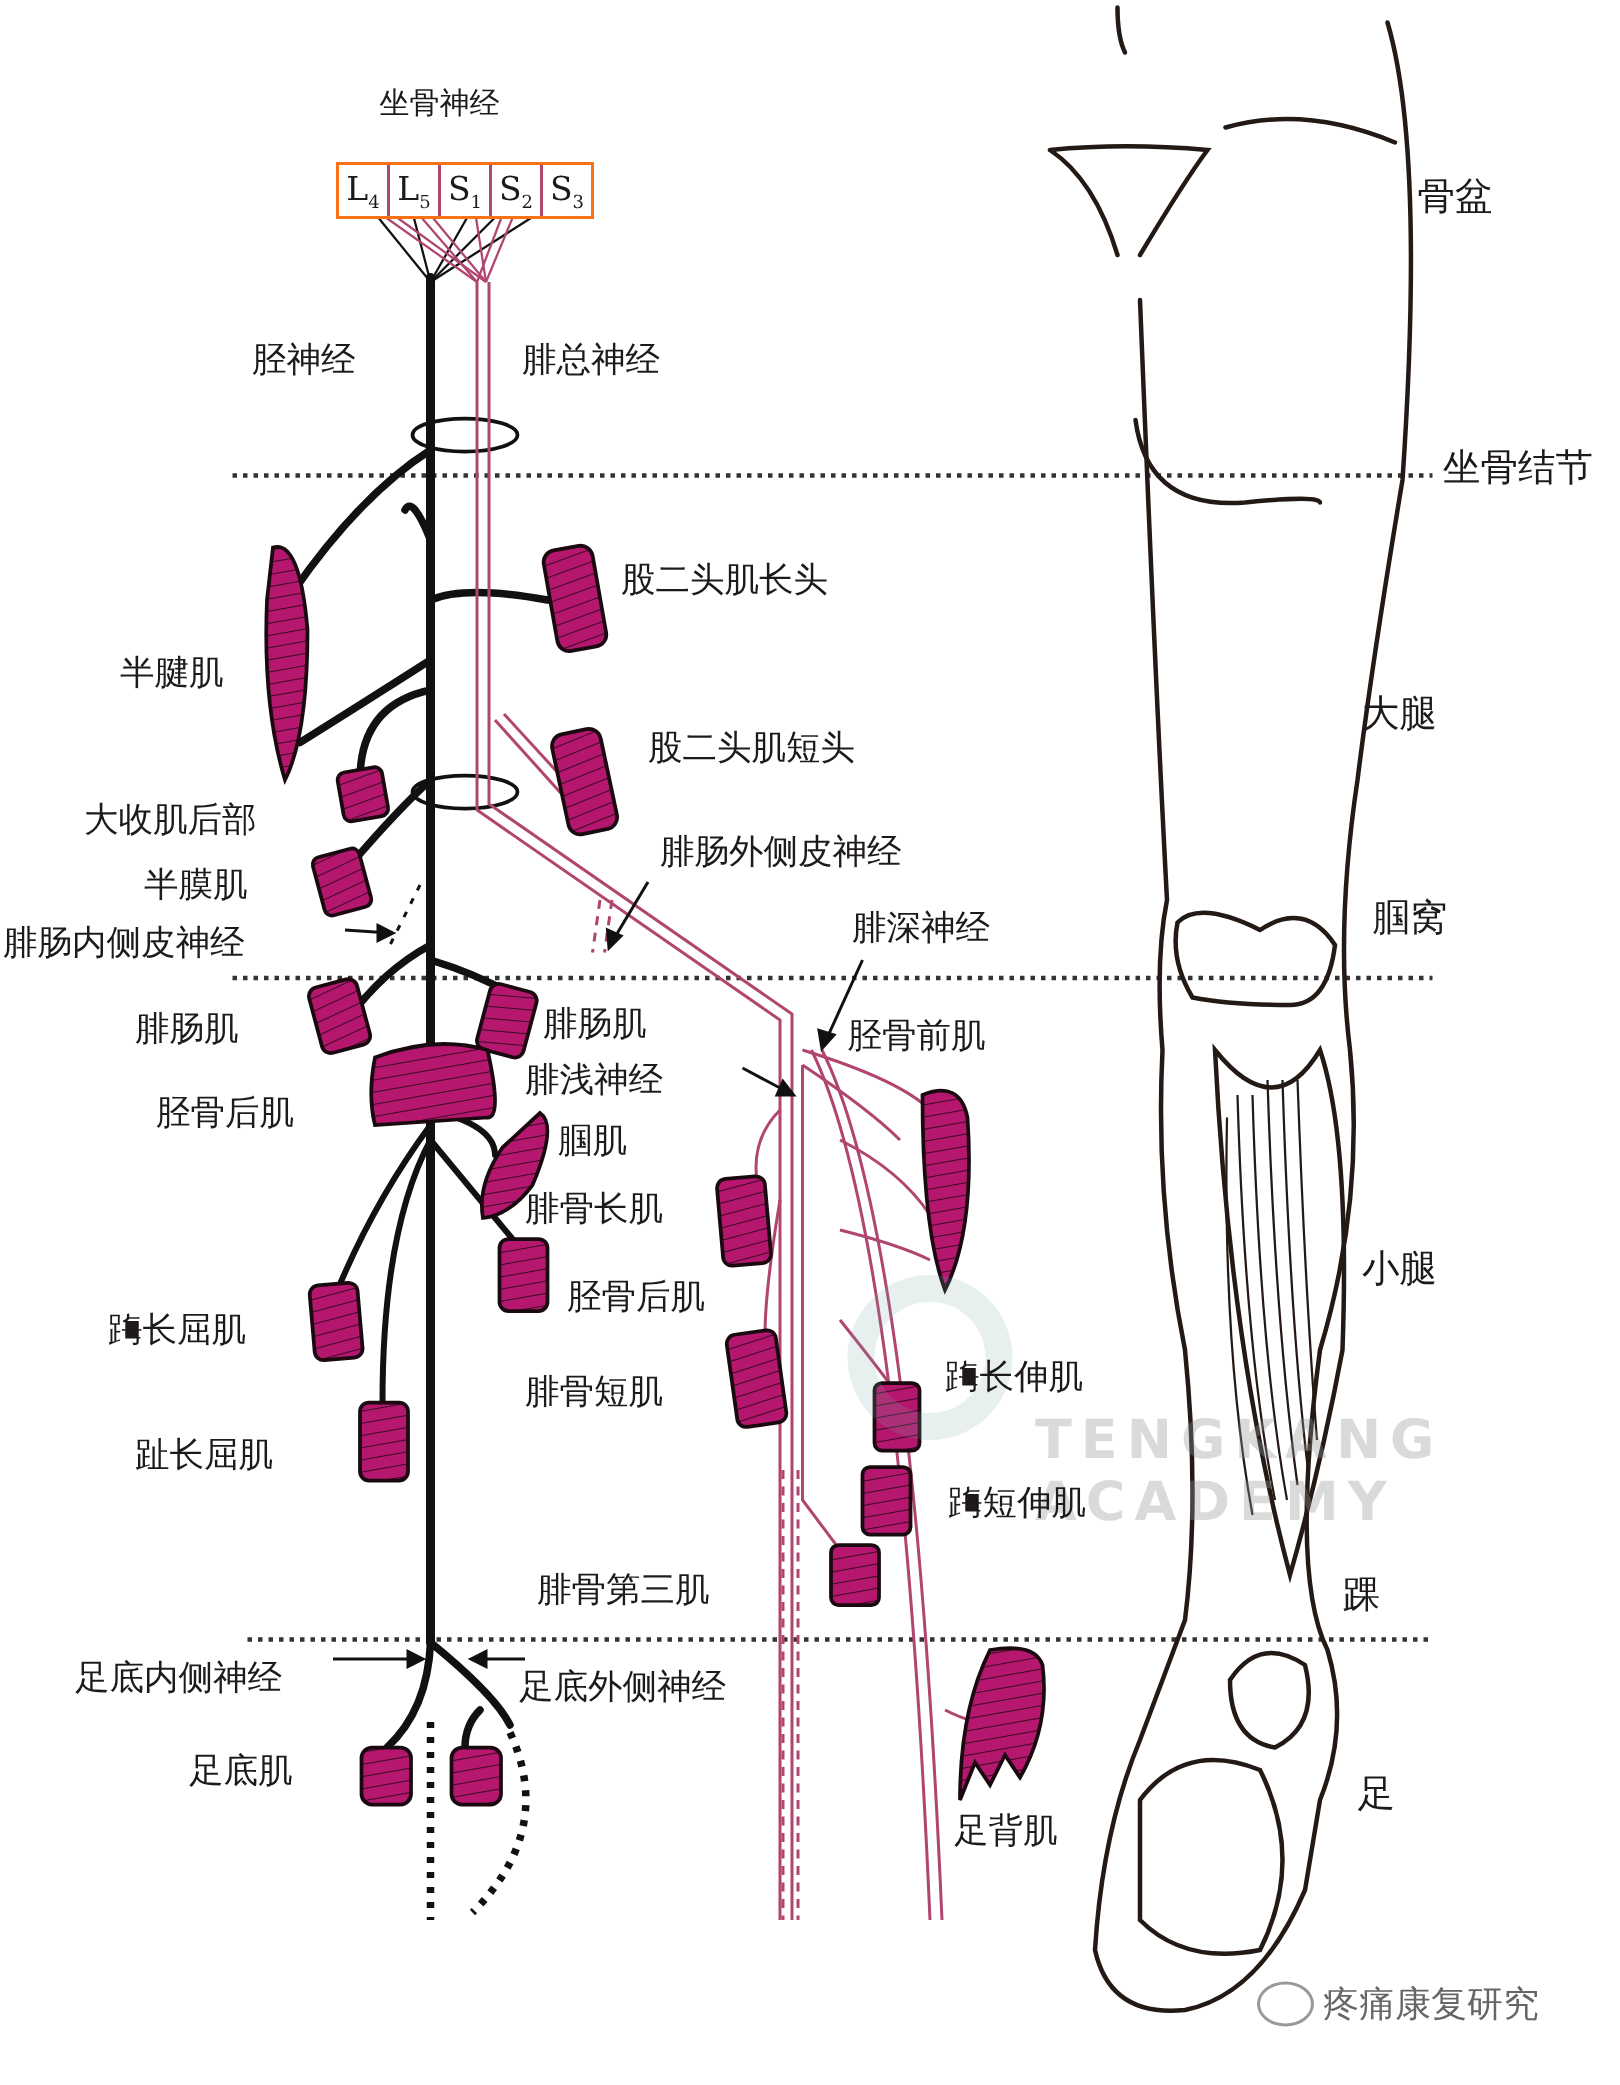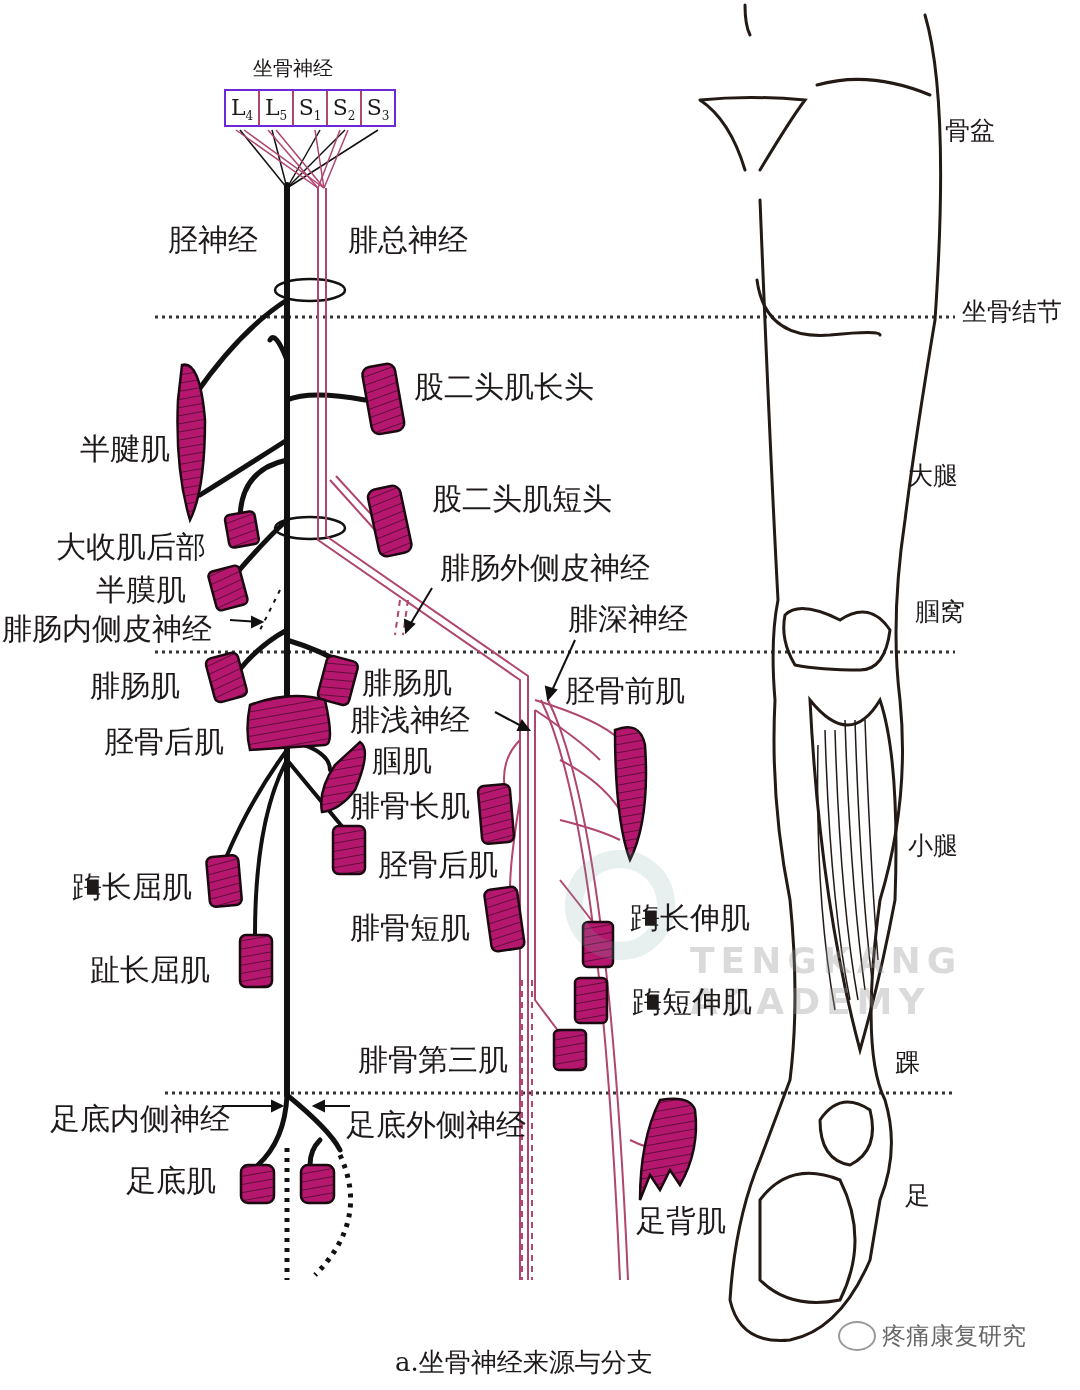--- a/index.html
+++ b/index.html
@@ -1,21 +1,21 @@
 <!DOCTYPE html>
 <html><head>
 <meta charset="utf-8">
 <style>
   html,body{margin:0;padding:0;background:#ffffff;}
   body{width:1080px;height:1390px;position:relative;overflow:hidden;font-family:"DejaVu Serif","Liberation Serif",serif;color:#1e1a1a;}
   #stage{position:absolute;left:0;top:0;width:1080px;height:1390px;}
-  .lbl{position:absolute;font-size:30px;line-height:30px;white-space:nowrap;color:#1e1a1a;font-family:"DejaVu Sans","Liberation Sans",sans-serif;}
+  .lbl{position:absolute;font-size:23px;line-height:30px;white-space:nowrap;color:#1e1a1a;font-family:"DejaVu Sans","Liberation Sans",sans-serif;}
   .rlbl{position:absolute;font-size:25px;line-height:30px;white-space:nowrap;color:#1e1a1a;font-family:"DejaVu Serif","Liberation Serif",serif;}
   .title{position:absolute;font-size:20px;line-height:32px;white-space:nowrap;font-family:"DejaVu Sans","Liberation Sans",sans-serif;}
-  .roots{position:absolute;left:224px;top:89px;display:flex;border:2px solid #6d28d9;background:#fff;}
+  .roots{position:absolute;left:224px;top:108px;display:flex;border:2px solid #f97316;background:#fff;}
   .root{width:32px;height:34px;border-right:2px solid #b0456f;font-family:"DejaVu Serif","Liberation Serif",serif;font-size:22px;line-height:34px;text-align:center;}
   .root:last-child{border-right:none;}
   .root sub{font-size:12px;}
   .wm-cn{position:absolute;left:700px;top:835px;font-size:82px;color:rgba(150,150,150,0.35);letter-spacing:6px;font-family:"DejaVu Serif","Liberation Serif",serif;font-weight:bold;}
   .wm-en{position:absolute;left:690px;top:940px;font-size:36px;color:rgba(150,150,150,0.35);letter-spacing:6px;font-family:"DejaVu Sans","Liberation Sans",sans-serif;font-weight:bold;}
   .wm-logo{position:absolute;left:565px;top:850px;width:110px;height:110px;border-radius:50%;border:18px solid rgba(120,170,160,0.18);box-sizing:border-box;}
   .src{position:absolute;left:838px;top:1320px;font-size:24px;color:#666;font-family:"DejaVu Sans","Liberation Sans",sans-serif;display:flex;align-items:center;gap:6px;}
   .wechat{width:34px;height:26px;border:2px solid #999;border-radius:50%;display:inline-block;}
   .caption{position:absolute;left:395px;top:1345px;font-size:26px;font-family:"DejaVu Serif","Liberation Serif",serif;}
 </style>
@@ -214,14 +214,13 @@
   <div class="rlbl" style="left:908px;top:461px">大腿</div>
   <div class="rlbl" style="left:915px;top:597px">腘窝</div>
   <div class="rlbl" style="left:908px;top:831px">小腿</div>
   <div class="rlbl" style="left:895px;top:1048px">踝</div>
   <div class="rlbl" style="left:905px;top:1181px">足</div>
 
   <div class="src">
     <span class="wechat"></span>
     <span>疼痛康复研究</span>
   </div>
-  <div class="caption">a.坐骨神经来源与分支</div>
 </div>
 
 </body></html>

